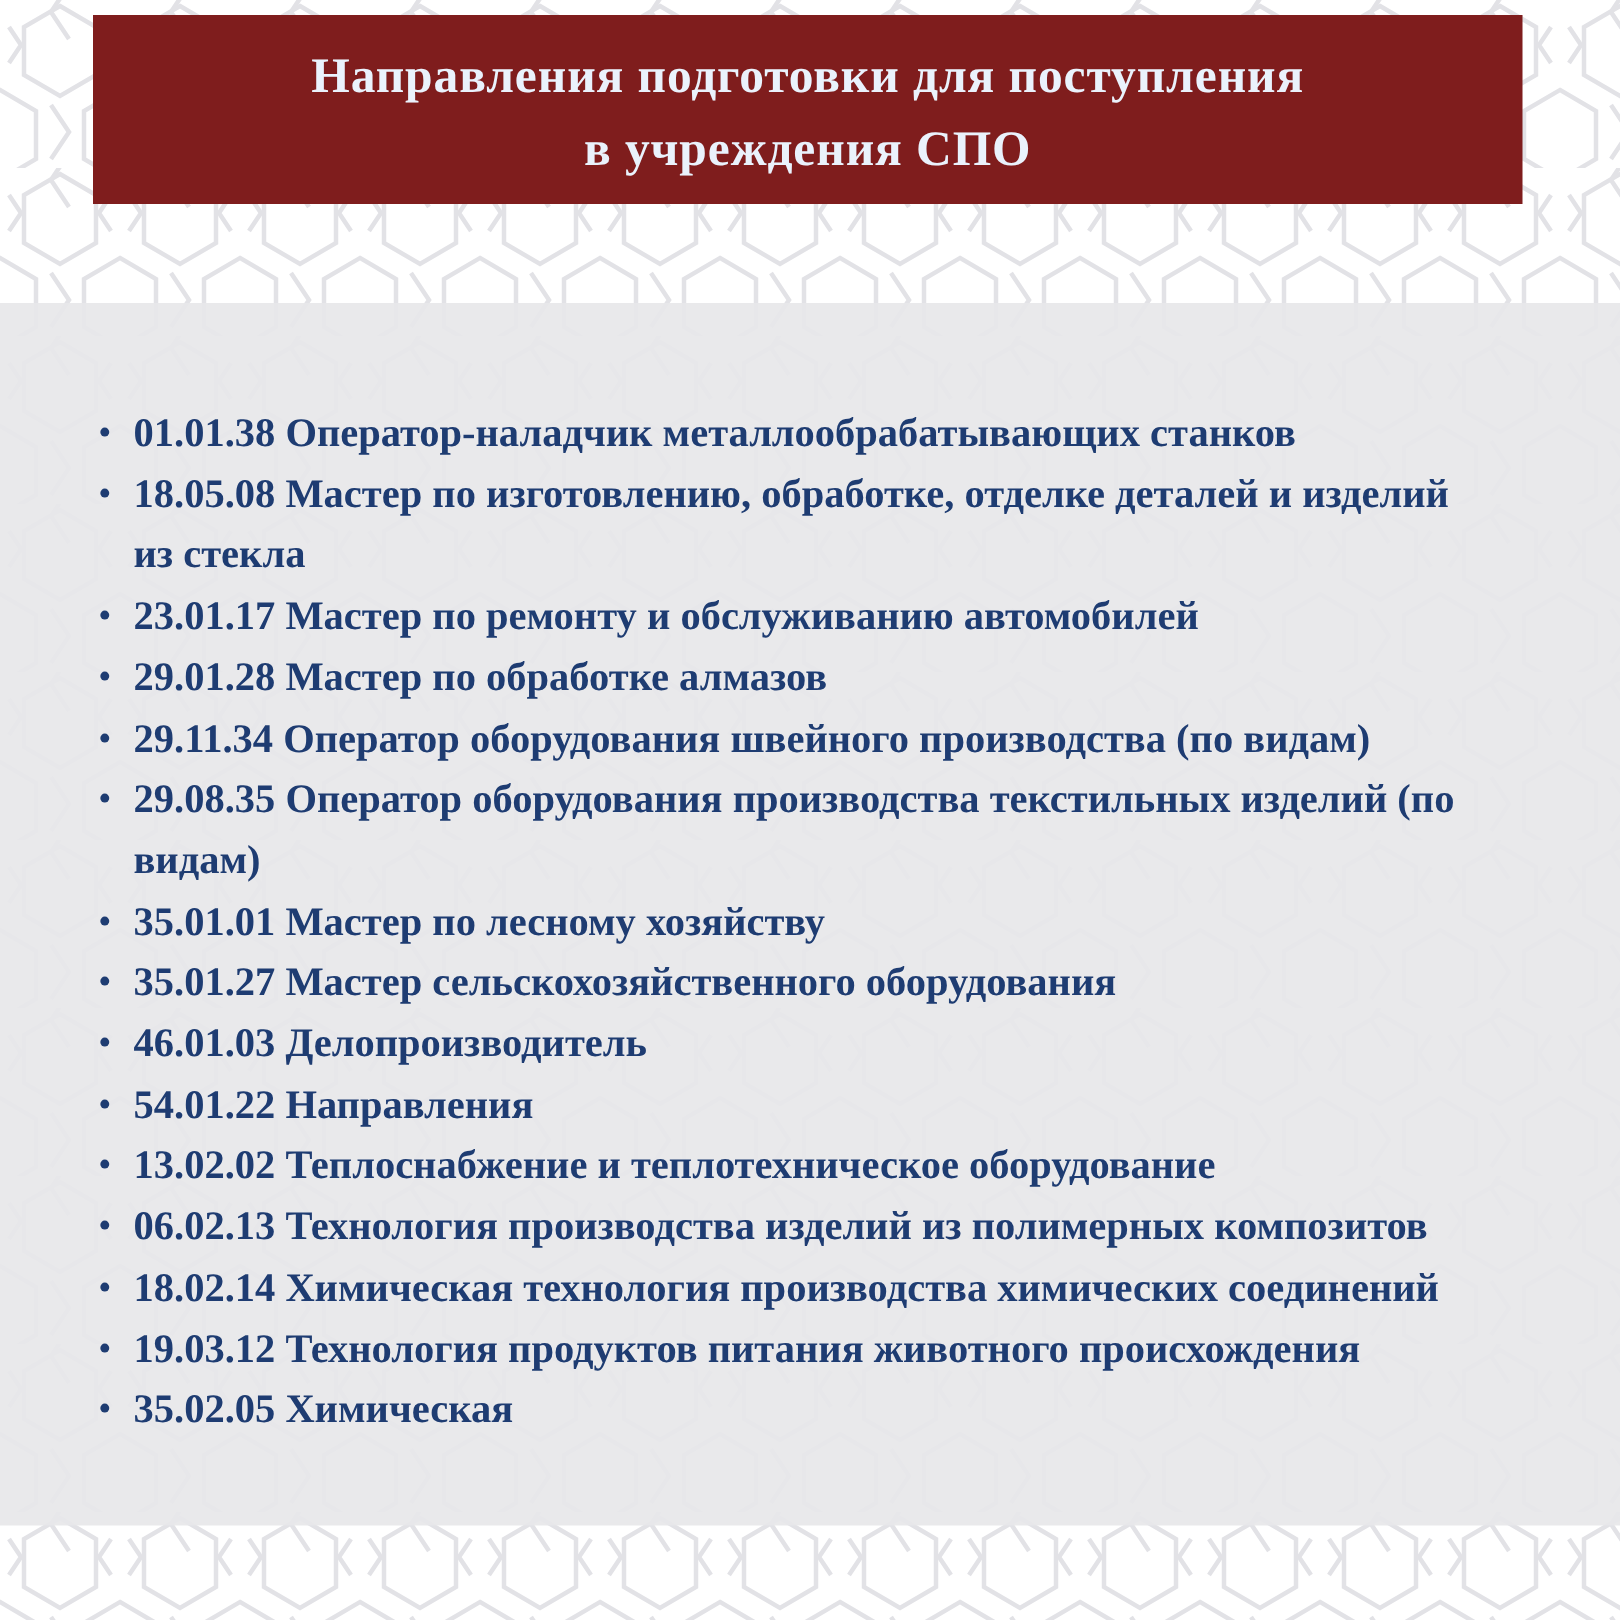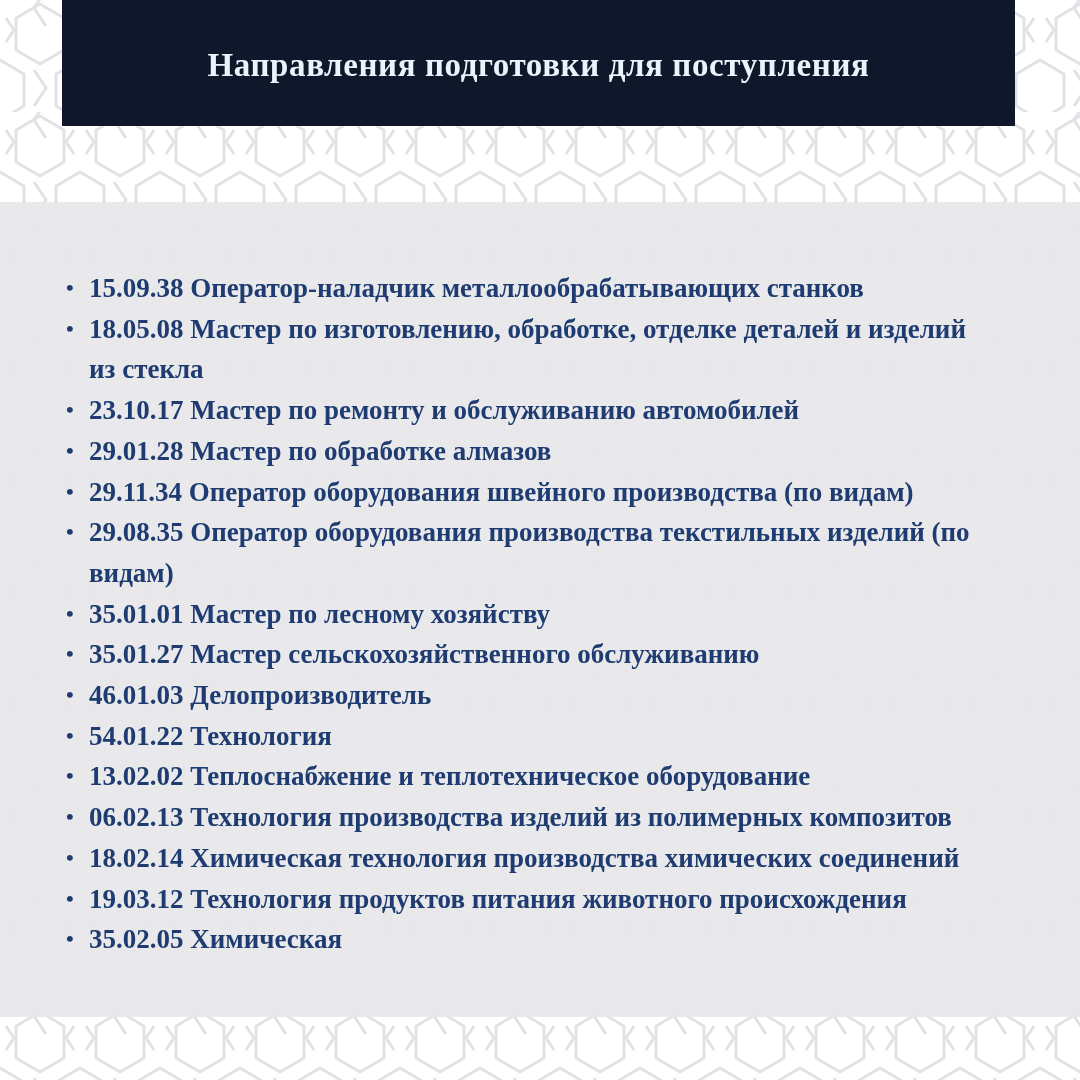--- a/index.html
+++ b/index.html
@@ -98,40 +98,41 @@
           <polyline points="34,70 46,88 34,106"></polyline>
           <polyline points="46,-10 34,8 46,26"></polyline>
           <polyline points="6,18 14,30 6,42"></polyline>
           <polyline points="74,18 66,30 74,42"></polyline>
         </g>
       </pattern>
     </defs>
     <rect x="0" y="0" width="1080" height="1080" fill="url(#hexpat)"></rect>
   </svg>
 
-  <div class="header-banner" style="background: #0f172a; color: rgb(234, 242, 252);">
+  <div class="header-banner" style="background: #7f1d1d; color: rgb(234, 242, 252); margin-top: 10px;">
     <div class="header-line">Направления подготовки для поступления</div>
+    <div class="header-line">в учреждения СПО</div>
   </div>
 
   <div class="content-panel" style="background: rgba(231, 231, 234, 0.93);">
     <ul class="program-list" style="color: rgb(30, 60, 114);">
 
         <li>
           <span class="bullet">•</span>
-          <span class="program-text">15.09.38 Оператор-наладчик металлообрабатывающих станков</span>
+          <span class="program-text">01.01.38 Оператор-наладчик металлообрабатывающих станков</span>
         </li>
 
         <li>
           <span class="bullet">•</span>
           <span class="program-text">18.05.08 Мастер по изготовлению, обработке, отделке деталей и изделий из стекла</span>
         </li>
 
         <li>
           <span class="bullet">•</span>
-          <span class="program-text">23.10.17 Мастер по ремонту и обслуживанию автомобилей</span>
+          <span class="program-text">23.01.17 Мастер по ремонту и обслуживанию автомобилей</span>
         </li>
 
         <li>
           <span class="bullet">•</span>
           <span class="program-text">29.01.28 Мастер по обработке алмазов</span>
         </li>
 
         <li>
           <span class="bullet">•</span>
           <span class="program-text">29.11.34 Оператор оборудования швейного производства (по видам)</span>
@@ -142,31 +143,31 @@
           <span class="program-text">29.08.35 Оператор оборудования производства текстильных изделий (по видам)</span>
         </li>
 
         <li>
           <span class="bullet">•</span>
           <span class="program-text">35.01.01 Мастер по лесному хозяйству</span>
         </li>
 
         <li>
           <span class="bullet">•</span>
-          <span class="program-text">35.01.27 Мастер сельскохозяйственного обслуживанию</span>
+          <span class="program-text">35.01.27 Мастер сельскохозяйственного оборудования</span>
         </li>
 
         <li>
           <span class="bullet">•</span>
           <span class="program-text">46.01.03 Делопроизводитель</span>
         </li>
 
         <li>
           <span class="bullet">•</span>
-          <span class="program-text">54.01.22 Технология</span>
+          <span class="program-text">54.01.22 Направления</span>
         </li>
 
         <li>
           <span class="bullet">•</span>
           <span class="program-text">13.02.02 Теплоснабжение и теплотехническое оборудование</span>
         </li>
 
         <li>
           <span class="bullet">•</span>
           <span class="program-text">06.02.13 Технология производства изделий из полимерных композитов</span>

